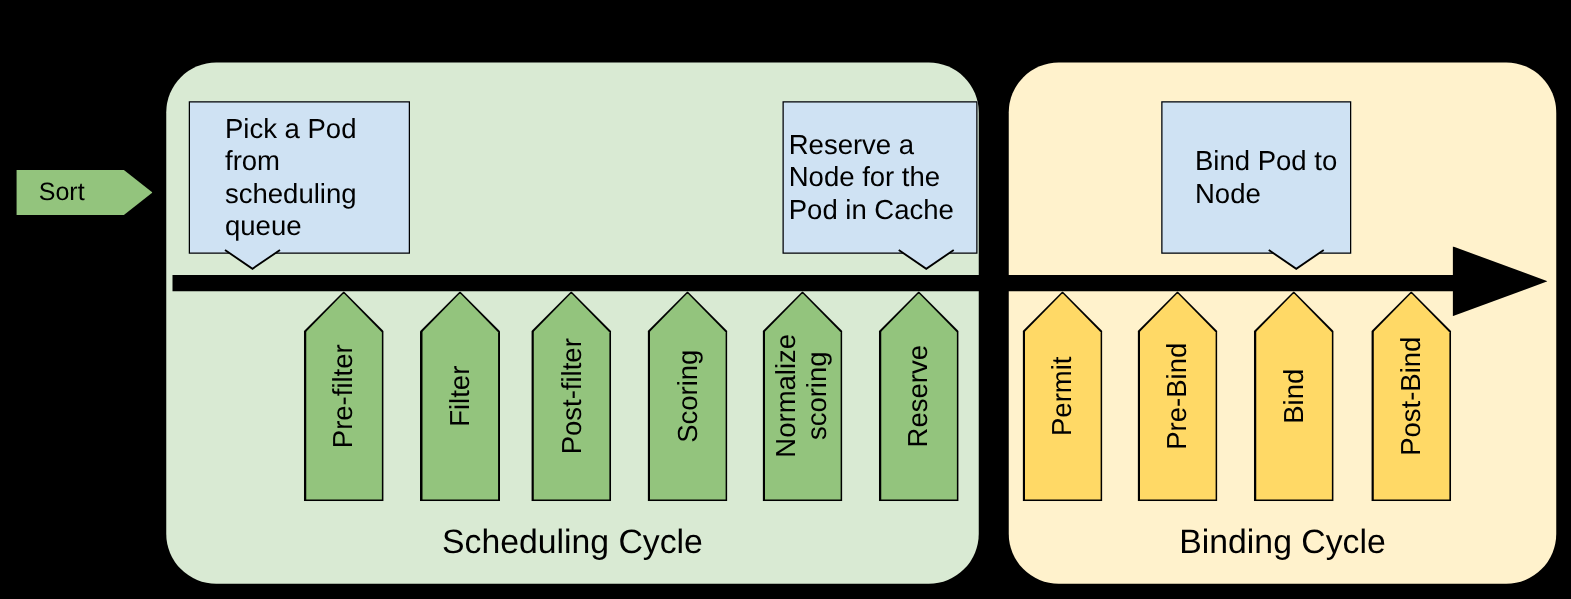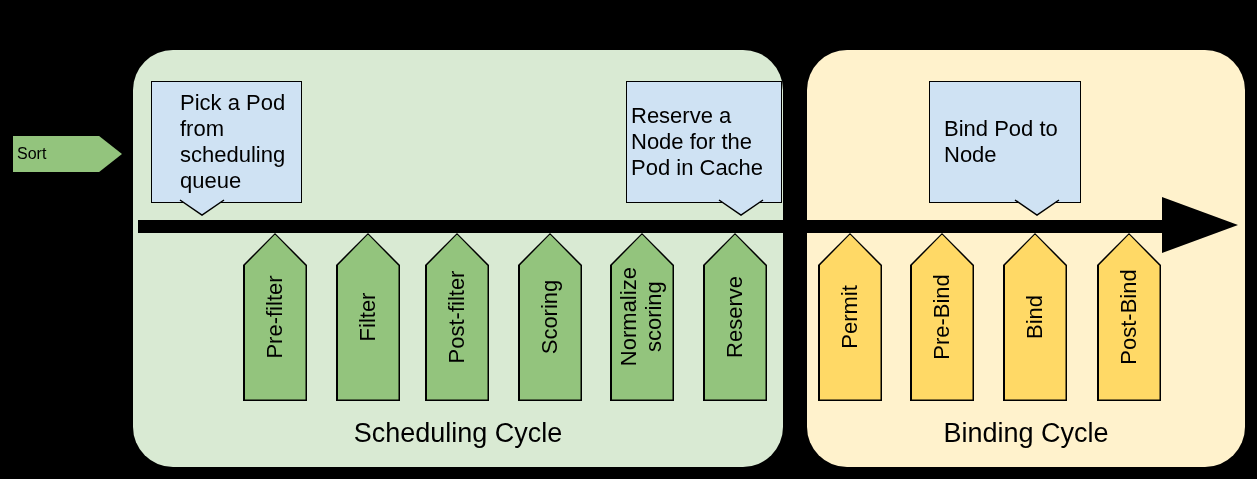--- a/index.html
+++ b/index.html
@@ -42,21 +42,21 @@
     background: rgba(0,0,0,0.8);
     clip-path: polygon(0 0, 79% 0, 100% 50%, 79% 100%, 0 100%);
     z-index: 3;
   }
   .sort-in {
     position: absolute; inset: 1px;
     background: var(--scheduling-stage, #93c47d);
     clip-path: polygon(0 0, 79% 0, 100% 50%, 79% 100%, 0 100%);
     display: flex; align-items: center;
   }
-  .sort-in span { padding-left: 4px; font-size: 16px; }
+  .sort-in span { padding-left: 18px; font-size: 20px; }
 
   
   .timeline-bar {
     position: absolute;
     left: 138px; top: 220px;
     width: 1032px; height: 13px;
     background: var(--arrow, #000);
     z-index: 3;
   }
   .timeline-head {
@@ -125,40 +125,40 @@
 
   <div class="sort">
     <div class="sort-in">
       <span>Sort</span>
     </div>
   </div>
 
   <div class="timeline-bar"></div>
   <div class="timeline-head"></div>
 
-  <div class="callout" style="left:151px;width:151px">
+  <div class="callout" style="left:151px;width:177px">
     <div class="callout-text" style="padding-left:28px">Pick a Pod from
 scheduling
 queue</div>
     <svg class="tail" style="left:27px" width="46" height="17" viewBox="0 0 46 17">
       <path d="M1,0 L23,15 L45,0"></path>
     </svg>
   </div>
 
   <div class="callout" style="left:626px;width:156px">
     <div class="callout-text" style="padding-left:4px">Reserve a
 Node for the
 Pod in Cache</div>
     <svg class="tail" style="left:91px" width="46" height="17" viewBox="0 0 46 17">
       <path d="M1,0 L23,15 L45,0"></path>
     </svg>
   </div>
 
   <div class="callout" style="left:929px;width:152px">
-    <div class="callout-text" style="padding-left:14px">Bind Pod to
+    <div class="callout-text" style="padding-left:26px">Bind Pod to
 Node</div>
     <svg class="tail" style="left:84px" width="46" height="17" viewBox="0 0 46 17">
       <path d="M1,0 L23,15 L45,0"></path>
     </svg>
   </div>
 
   <div class="pent green" style="left:243px">
     <div class="pent-in">
         <span class="vtext">Pre-filter</span>
       </div>

